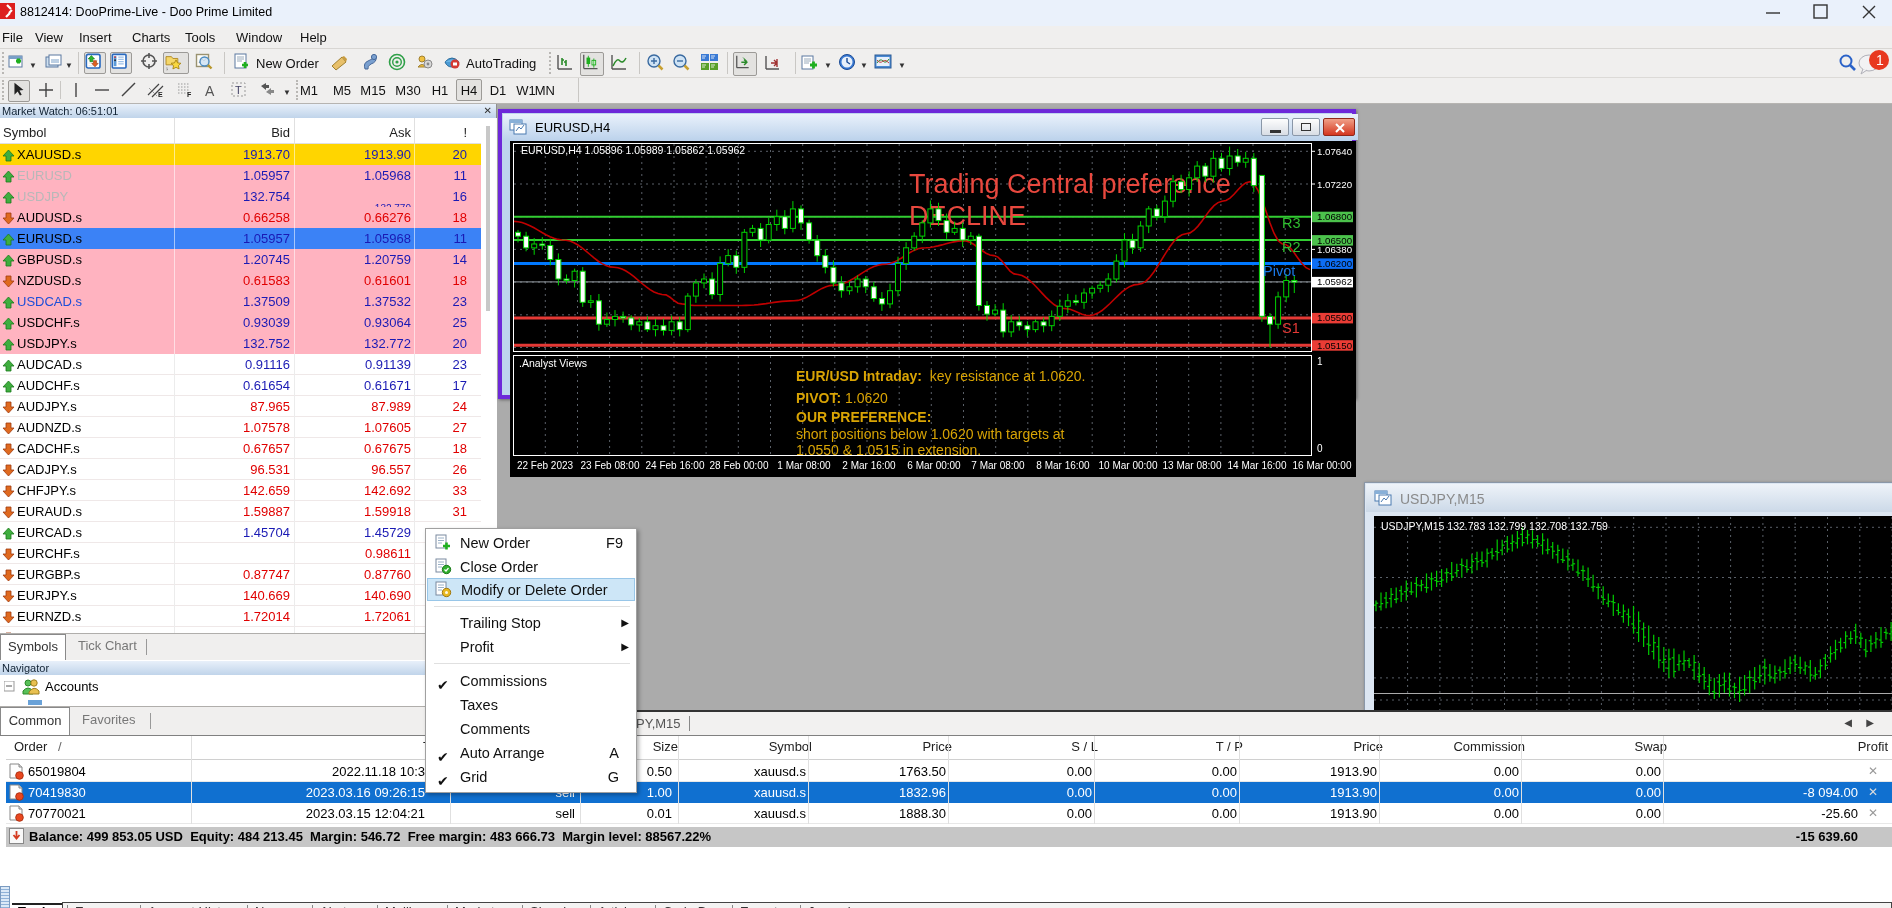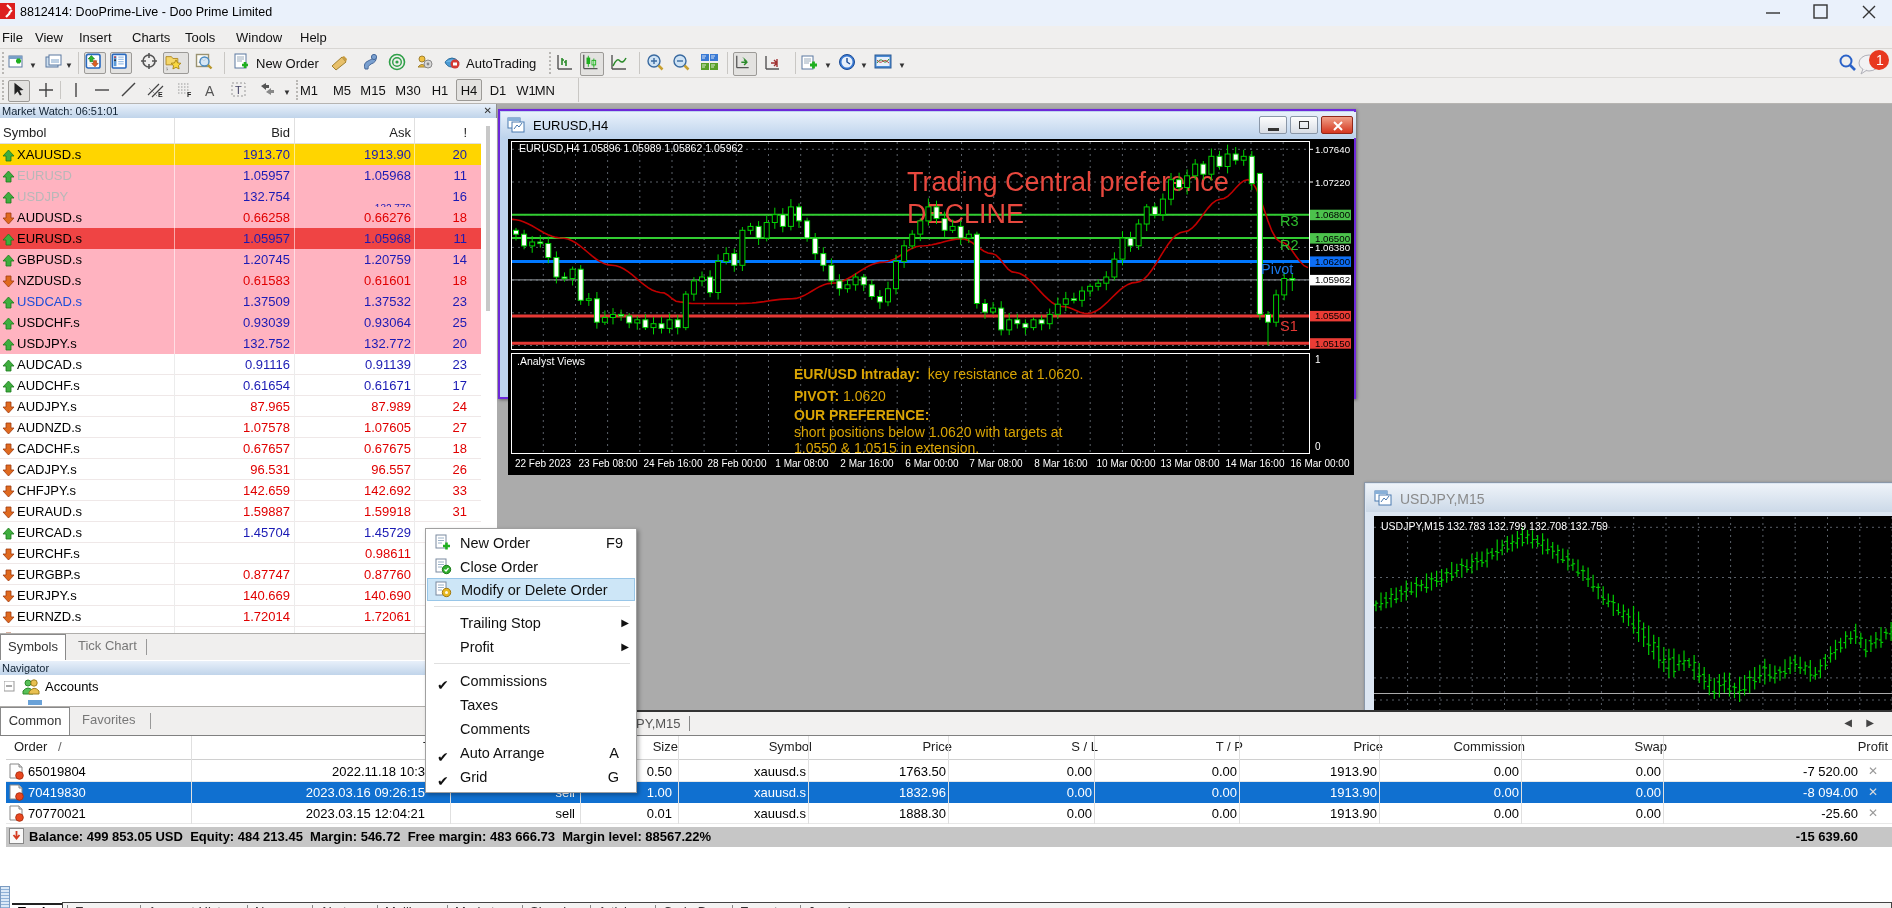--- a/index.html
+++ b/index.html
@@ -317,21 +317,21 @@
           <path d="M6.5 12 L12 6 L9 6 L9 1 L4 1 L4 6 L1 6 Z" fill="#e06a1f" stroke="#a03a10" stroke-width=".8"></path>
         </svg></span>
       <span class="abs" style="left:17px;top:3px;color:#000;font-size:13px">AUDUSD.s</span>
       <span class="abs num rednum" style="left:0;top:3px;width:290px;font-size:13px">0.66258</span>
       <span class="abs num rednum" style="left:0;top:3px;width:411px;font-size:13px">0.66276</span>
       <span class="abs num rednum" style="left:0;top:3px;width:467px;font-size:13px">18</span>
       <div class="abs" style="left:174px;top:0;width:1px;height:21px;background:rgba(255,255,255,0.55)"></div>
       <div class="abs" style="left:294px;top:0;width:1px;height:21px;background:rgba(255,255,255,0.55)"></div>
       <div class="abs" style="left:414px;top:0;width:1px;height:21px;background:rgba(255,255,255,0.55)"></div>
     </div>
-    <div class="abs" style="left:0;top:124px;width:481px;height:21px;background:#ef4444">
+    <div class="abs" style="left:0;top:124px;width:481px;height:21px;background:#3b82f6">
       <span class="abs" style="left:2px;top:4px"><svg width="13" height="13" viewBox="0 0 13 13">
           <path d="M6.5 1 L12 7 L9 7 L9 12 L4 12 L4 7 L1 7 Z" fill="#3fae3f" stroke="#1a7a1a" stroke-width=".8"></path>
         </svg></span>
       <span class="abs" style="left:17px;top:3px;color:#000;font-size:13px">EURUSD.s</span>
       <span class="abs num " style="left:0;top:3px;width:290px;font-size:13px">1.05957</span>
       <span class="abs num " style="left:0;top:3px;width:411px;font-size:13px">1.05968</span>
       <span class="abs num " style="left:0;top:3px;width:467px;font-size:13px">11</span>
       <div class="abs" style="left:174px;top:0;width:1px;height:21px;background:rgba(255,255,255,0.55)"></div>
       <div class="abs" style="left:294px;top:0;width:1px;height:21px;background:rgba(255,255,255,0.55)"></div>
       <div class="abs" style="left:414px;top:0;width:1px;height:21px;background:rgba(255,255,255,0.55)"></div>
@@ -603,21 +603,21 @@
     </div>
     <svg class="abs" style="left:28px;top:40px" width="14" height="5">
       <rect x="0" y="0" width="14" height="5" fill="#6aa2d8"></rect>
     </svg>
     <div class="tabsr" style="top:46px;height:29px;border-top:1px solid #b0aeab">
       <div class="tab tabact" style="left:0px;width:70px;text-align:center;padding:0;height:28px;line-height:26px">Common</div>
       <div class="tab tabin" style="left:72px;line-height:26px">Favorites</div>
       <div class="abs" style="left:150px;top:6px;width:1px;height:16px;background:#999"></div>
     </div>
   </div>
-<div class="abs" style="left:498px;top:109px;width:858px;height:290px;background:#bdd4ee;border:2px solid #6d28d9;box-shadow:1px 1px 3px rgba(0,0,0,.4)">
+<div class="abs" style="left:498px;top:109px;width:858px;height:290px;background:#bdd4ee;border:4px solid #6d28d9;box-shadow:1px 1px 3px rgba(0,0,0,.4)">
     <div class="abs" style="left:1px;top:1px;width:855px;height:26px;background:linear-gradient(#e9f1fb,#bdd3ec)">
       <svg class="abs" style="left:6px;top:5px" width="18" height="16" viewBox="0 0 18 16">
         <rect x="1" y="1" width="12" height="10" fill="#fff" stroke="#4a7ab0"></rect>
         <rect x="1" y="1" width="12" height="3" fill="#88b0d8"></rect>
         <rect x="5" y="5" width="12" height="10" fill="#fff" stroke="#4a7ab0"></rect>
         <path d="M7 12 l3-4 2 2 3-4" stroke="#4a7ab0" fill="none"></path>
       </svg>
       <span class="abs" style="left:32px;top:6px;font-size:13px;color:#000">EURUSD,H4</span>
       <div class="abs" style="left:758px;top:4px;width:28px;height:18px;background:linear-gradient(#fdfdfd,#d8dde5);border:1px solid #8a97a8;border-radius:2px">
         <div style="position:absolute;left:8px;top:11px;width:11px;height:3px;background:#333"></div>
@@ -1316,21 +1316,20 @@
       <span class="cell r" style="left:0;width:419px">2022.11.18 10:3</span>
       <span class="cell r" style="left:0;width:569px"></span>
       <span class="cell r" style="left:0;width:666px">0.50</span>
       <span class="cell r" style="left:0;width:800px">xauusd.s</span>
       <span class="cell r" style="left:0;width:940px">1763.50</span>
       <span class="cell r" style="left:0;width:1086px">0.00</span>
       <span class="cell r" style="left:0;width:1231px">0.00</span>
       <span class="cell r" style="left:0;width:1371px">1913.90</span>
       <span class="cell r" style="left:0;width:1513px">0.00</span>
       <span class="cell r" style="left:0;width:1655px">0.00</span>
-      <span class="cell r" style="left:0;width:1852px">-7 520.00</span>
       <span class="cell" style="left:1862px;color:#999;font-size:12px">✕</span>
       <div class="abs" style="left:0px;top:20px;width:1886px;height:1px;background:#e8e8e8"></div>
     </div>
     <div class="row" style="left:6px;width:1886px;top:46px;background:#1070d0;color:#fff">
       <span class="cell" style="left:3px;top:2px"><svg width="15" height="17" viewBox="0 0 15 17">
           <path d="M1 1 h9 l3 3 v11 h-12 z" fill="#fdfdfd" stroke="#888"></path>
           <path d="M10 1 l0 3 3 0" fill="#ddd" stroke="#888"></path>
           <circle cx="10.5" cy="12.5" r="3.8" fill="#e8471f" stroke="#b03010"></circle>
         </svg></span>
       <span class="cell" style="left:22px">70419830</span>

